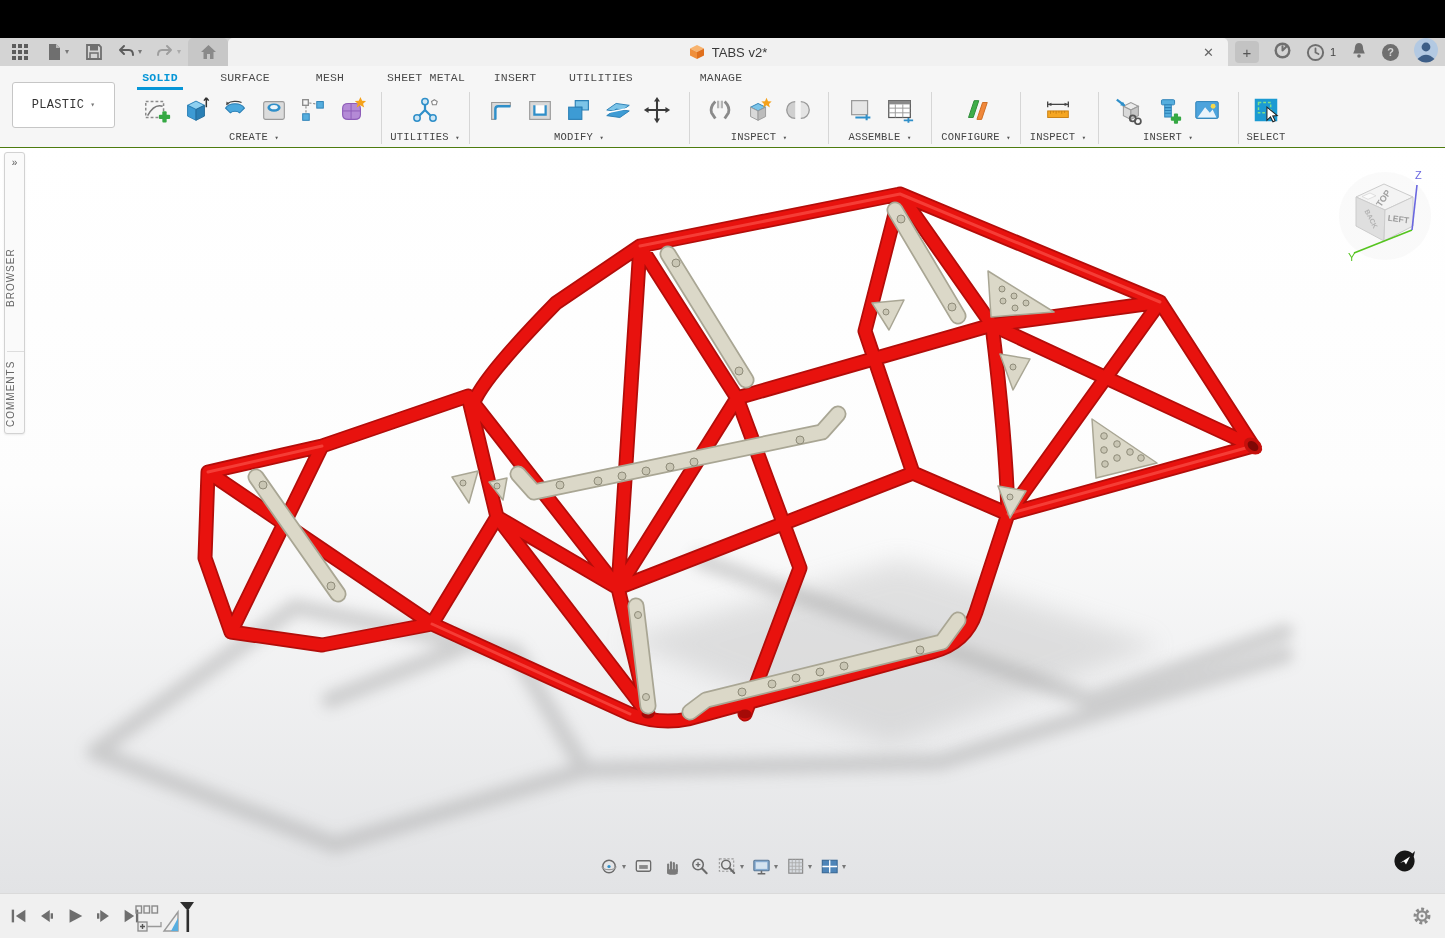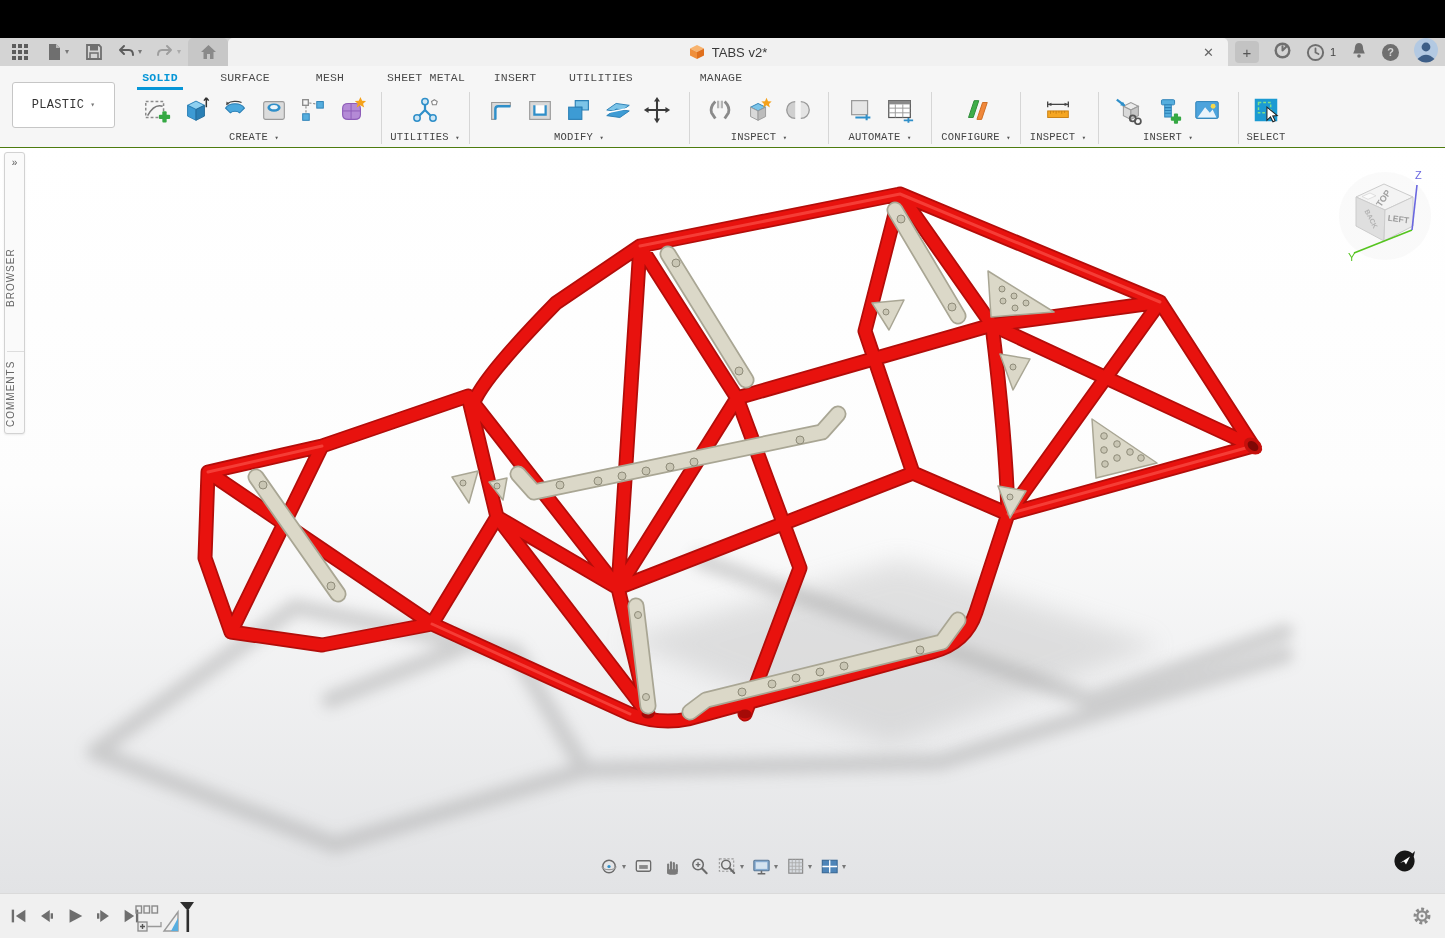--- a/index.html
+++ b/index.html
@@ -328,21 +328,21 @@
         </span>
       <span class="tool">
           <svg viewBox="0 0 32 32">
         <rect x="4" y="6" width="23" height="18" fill="#fff" stroke="#555" stroke-width="1.3"></rect>
         <rect x="4" y="6" width="23" height="4" fill="#8a8a8a"></rect>
         <path d="M4,14 L27,14 M4,19 L27,19 M11,10 L11,24 M19,10 L19,24" stroke="#999" stroke-width="1"></path>
         <path d="M20,27 L30,27 M25,24.5 L25,29.5" stroke="#2f8fc9" stroke-width="2"></path>
           </svg>
         </span>
     </div>
-    <div class="g-label"><span>AUTOMATE</span> <span class="caret">▾</span></div>
+    <div class="g-label"><span>ASSEMBLE</span> <span class="caret">▾</span></div>
   </div>
   <div class="gsep" style="left:931px"></div>
 
   <div class="group" style="left:939px;width:74px">
     <div class="g-icons">
       <span class="tool">
           <svg viewBox="0 0 32 32">
         <polygon points="8,24 14,6 19,6 13,24" fill="#3fae49" stroke="#2c8a36" stroke-width="1"></polygon>
         <polygon points="17,26 23,8 28,8 22,26" fill="#f0883b" stroke="#cc6a1e" stroke-width="1"></polygon>
           </svg>

